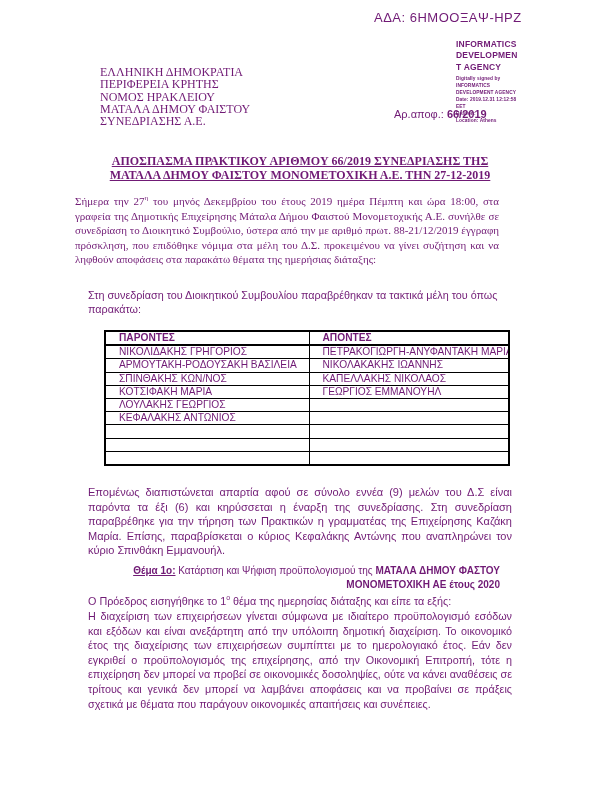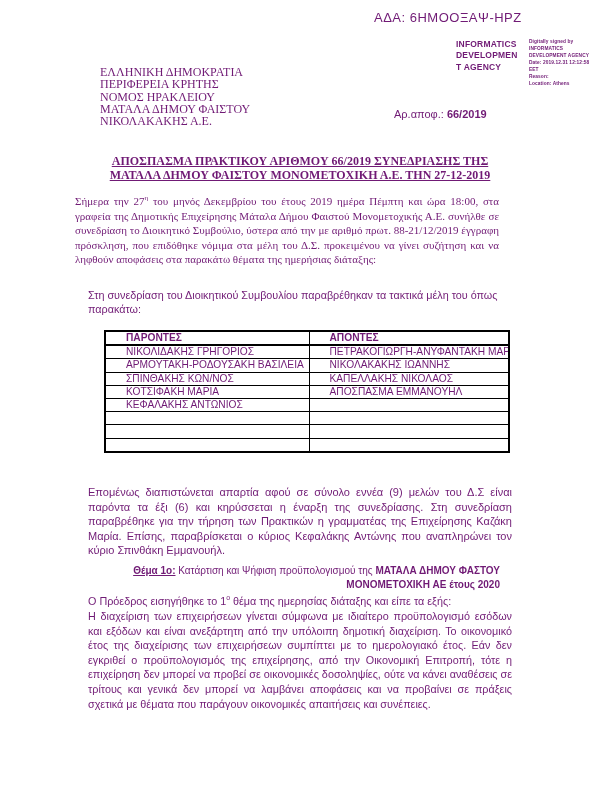--- a/index.html
+++ b/index.html
@@ -7,21 +7,21 @@
     position:relative; width:612px; height:792px; margin:0 auto;
     background:#ffffff; color:#701a75; overflow:hidden;
     font-family:"Liberation Sans", sans-serif;
   }
   .ada {
     position:absolute; top:10px; left:374px;
     font-size:13px; letter-spacing:0.5px;
   }
   .stamp {
     position:absolute; top:39px; left:456px; width:152px;
-    display:flex; gap:3px; align-items:flex-start;
+    display:flex; gap:3px; align-items:flex-start;flex-direction:column;
   }
   .stamp-agency {
     font-weight:bold; font-size:8.5px; line-height:1.35;
     width:70px; white-space:pre-line; letter-spacing:0.2px;
   }
   .stamp-details {
     font-weight:bold; font-size:4.8px; line-height:1.45;
     white-space:pre-line; letter-spacing:0.1px;
   }
   .gov-header {
@@ -48,21 +48,21 @@
     position:absolute; top:288px; left:88px; width:424px;
     font-size:10.8px; line-height:14.3px;
   }
   .att-table {
     position:absolute; top:330px; left:104px; width:406px;
     border-collapse:collapse; border:2px solid #000;
     font-size:10.2px; table-layout:fixed;
   }
   .att-table th, .att-table td {
     border:1px solid #000; height:12.2px; line-height:12.2px;
-    padding:0 20px; text-align:left; overflow:hidden; white-space:nowrap;
+    padding:0 13px; text-align:left; overflow:hidden; white-space:nowrap;
   }
   .att-table th {
     font-weight:bold; border-bottom:2px solid #000;
   }
   .col-present { width:50.5%; }
   .col-absent  { width:49.5%; }
   .p-quorum {
     position:absolute; top:485px; left:88px; width:424px;
     font-size:11px; line-height:14.5px; text-align:justify;
   }
@@ -100,21 +100,21 @@
 EET
 Reason:
 Location: Athens</div>
   </div>
 
   <div class="gov-header">
     <div>ΕΛΛΗΝΙΚΗ ΔΗΜΟΚΡΑΤΙΑ</div>
     <div>ΠΕΡΙΦΕΡΕΙΑ ΚΡΗΤΗΣ</div>
     <div>ΝΟΜΟΣ ΗΡΑΚΛΕΙΟΥ</div>
     <div>ΜΑΤΑΛΑ ΔΗΜΟΥ ΦΑΙΣΤΟΥ</div>
-    <div>ΝΙΚΟΛΑΚΑΚΗΣ Α.Ε.</div>
+    <div>ΣΥΝΕΔΡΙΑΣΗΣ Α.Ε.</div>
   </div>
 
   <div class="decision">
     <span>Αρ.αποφ.:</span>
     <span class="num">66/2019</span>
   </div>
 
   <div class="doc-title">
     <span>ΑΠΟΣΠΑΣΜΑ ΠΡΑΚΤΙΚΟΥ ΑΡΙΘΜΟΥ 66/2019 ΣΥΝΕΔΡΙΑΣΗΣ ΤΗΣ</span><br>
     <span>ΜΑΤΑΛΑ ΔΗΜΟΥ ΦΑΙΣΤΟΥ ΜΟΝΟΜΕΤΟΧΙΚΗ Α.Ε. ΤΗΝ 27-12-2019</span>
@@ -145,21 +145,25 @@
       <tr>
         <td>ΑΡΜΟΥΤΑΚΗ-ΡΟΔΟΥΣΑΚΗ ΒΑΣΙΛΕΙΑ</td>
         <td>ΝΙΚΟΛΑΚΑΚΗΣ ΙΩΑΝΝΗΣ</td>
       </tr>
       <tr>
         <td>ΣΠΙΝΘΑΚΗΣ ΚΩΝ/ΝΟΣ</td>
         <td>ΚΑΠΕΛΛΑΚΗΣ ΝΙΚΟΛΑΟΣ</td>
       </tr>
       <tr>
         <td>ΚΟΤΣΙΦΑΚΗ ΜΑΡΙΑ</td>
-        <td>ΑΠΟΣΠΑΣΜΑ ΕΜΜΑΝΟΥΗΛ</td>
+        <td>ΓΕΩΡΓΙΟΣ ΕΜΜΑΝΟΥΗΛ</td>
+      </tr>
+      <tr>
+        <td>ΛΟΥΛΑΚΗΣ ΓΕΩΡΓΙΟΣ</td>
+        <td></td>
       </tr>
       <tr>
         <td>ΚΕΦΑΛΑΚΗΣ ΑΝΤΩΝΙΟΣ</td>
         <td></td>
       </tr>
       <tr>
         <td></td>
         <td></td>
       </tr>
       <tr>

